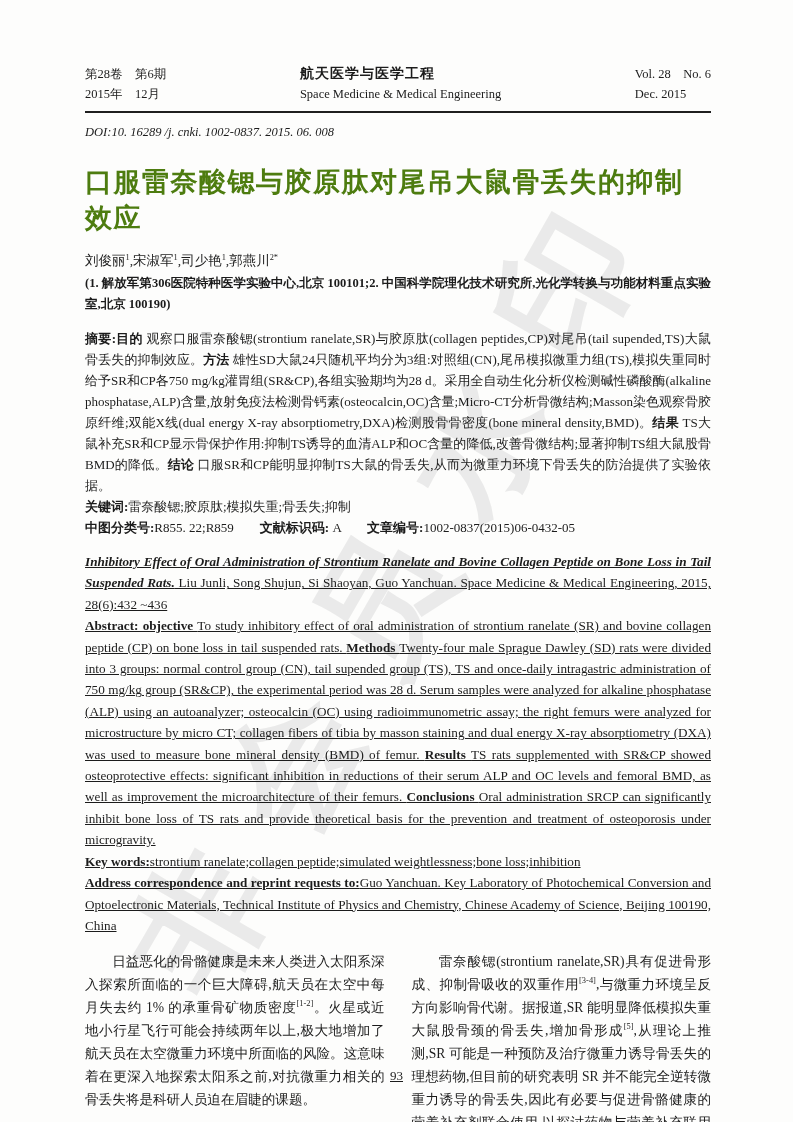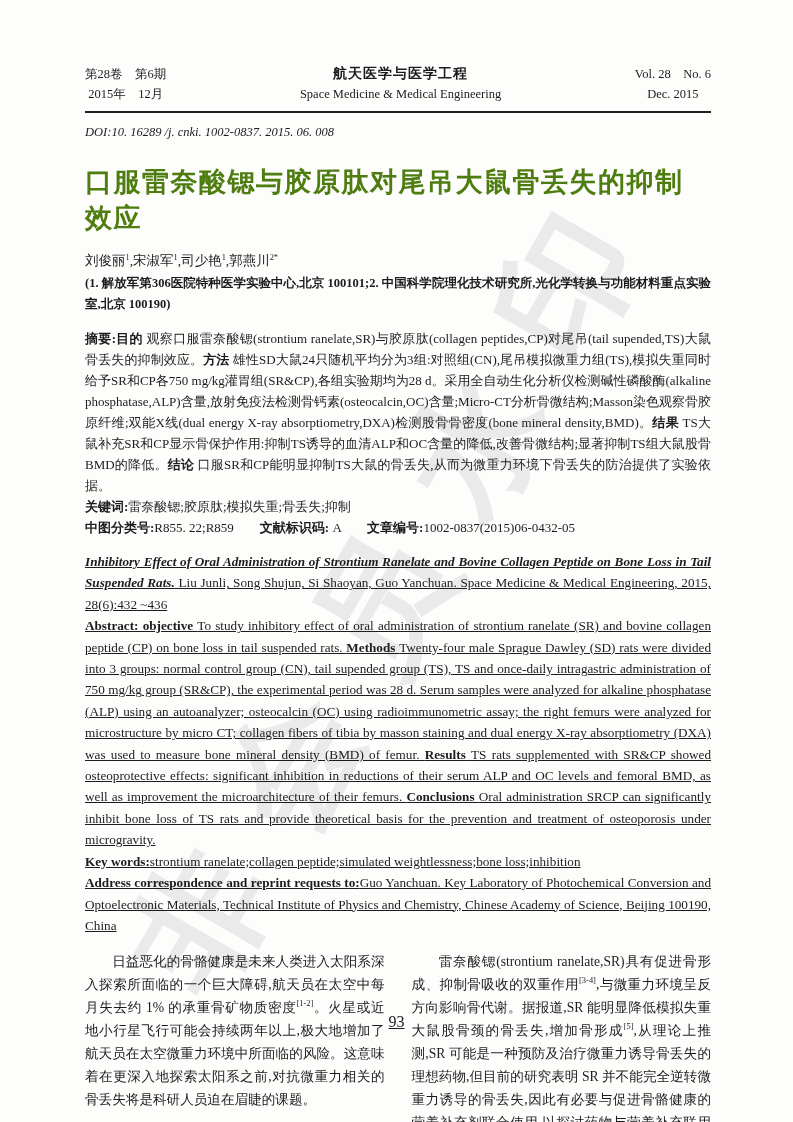--- a/index.html
+++ b/index.html
@@ -11,40 +11,40 @@
   .watermark{
     position:absolute;left:50%;top:52%;
     transform:translate(-50%,-50%) rotate(-60deg);
     font-size:135px;letter-spacing:48px;white-space:nowrap;
     font-weight:bold;color:#d7d7d7;opacity:.48;z-index:0;
     font-family:"Liberation Sans","DejaVu Sans",sans-serif;
     pointer-events:none;
   }
   .content{position:absolute;left:85px;top:64px;width:626px;z-index:1;}
   .journal-header{display:flex;justify-content:space-between;align-items:center;
-    font-size:12.5px;line-height:20px;text-align:center;}
+    font-size:12.5px;line-height:20px;text-align:left;}
   .jh-col{white-space:nowrap;}
   .journal-cn{font-size:14px;font-weight:bold;letter-spacing:1px;}
   .header-rule{border:none;border-top:2px solid #1f1f1f;margin:7px 0 0 0;}
   .doi{margin-top:12px;font-size:12.5px;font-style:italic;}
   .title-cn{
     margin:24px 0 0 0;font-size:27px;font-weight:bold;letter-spacing:1.5px;
     font-family:"Liberation Sans","DejaVu Sans",sans-serif;color:#4d7c0f;
   }
   .authors{margin-top:16px;font-size:13.5px;font-family:Liberation Serif, serif;}
   .affiliation{margin-top:3px;font-size:12.5px;line-height:21px;text-align:justify;font-weight:bold;}
   .abstract-cn{margin-top:13px;font-size:13px;line-height:21px;text-align:justify;}
   .meta-line{font-size:13px;line-height:21px;text-align:left;}
   .en-block{margin-top:13px;font-size:13.2px;line-height:21.4px;text-align:justify;text-decoration:underline;}
   .en-citation{text-align:justify;}
   .columns{display:flex;gap:27px;margin-top:14px;}
   .col{width:300px;font-size:13.6px;line-height:23px;text-align:justify;}
   .col p{margin:0;text-indent:2em;}
-  .page-number{position:absolute;left:0;top:1013px;width:100%;text-align:center;
-    font-size:16px;z-index:1;text-decoration:underline;}
+  .page-number{position:absolute;left:0;top:1068px;width:100%;text-align:center;
+    font-size:13px;z-index:1;text-decoration:underline;}
   sup{font-size:0.62em;line-height:0;}
   .seg-b{font-weight:bold;}
   .seg-i{font-style:italic;}
 </style>
 </head>
 <body>
 
 <div class="page">
 
   <div class="watermark">非会员水印</div>

